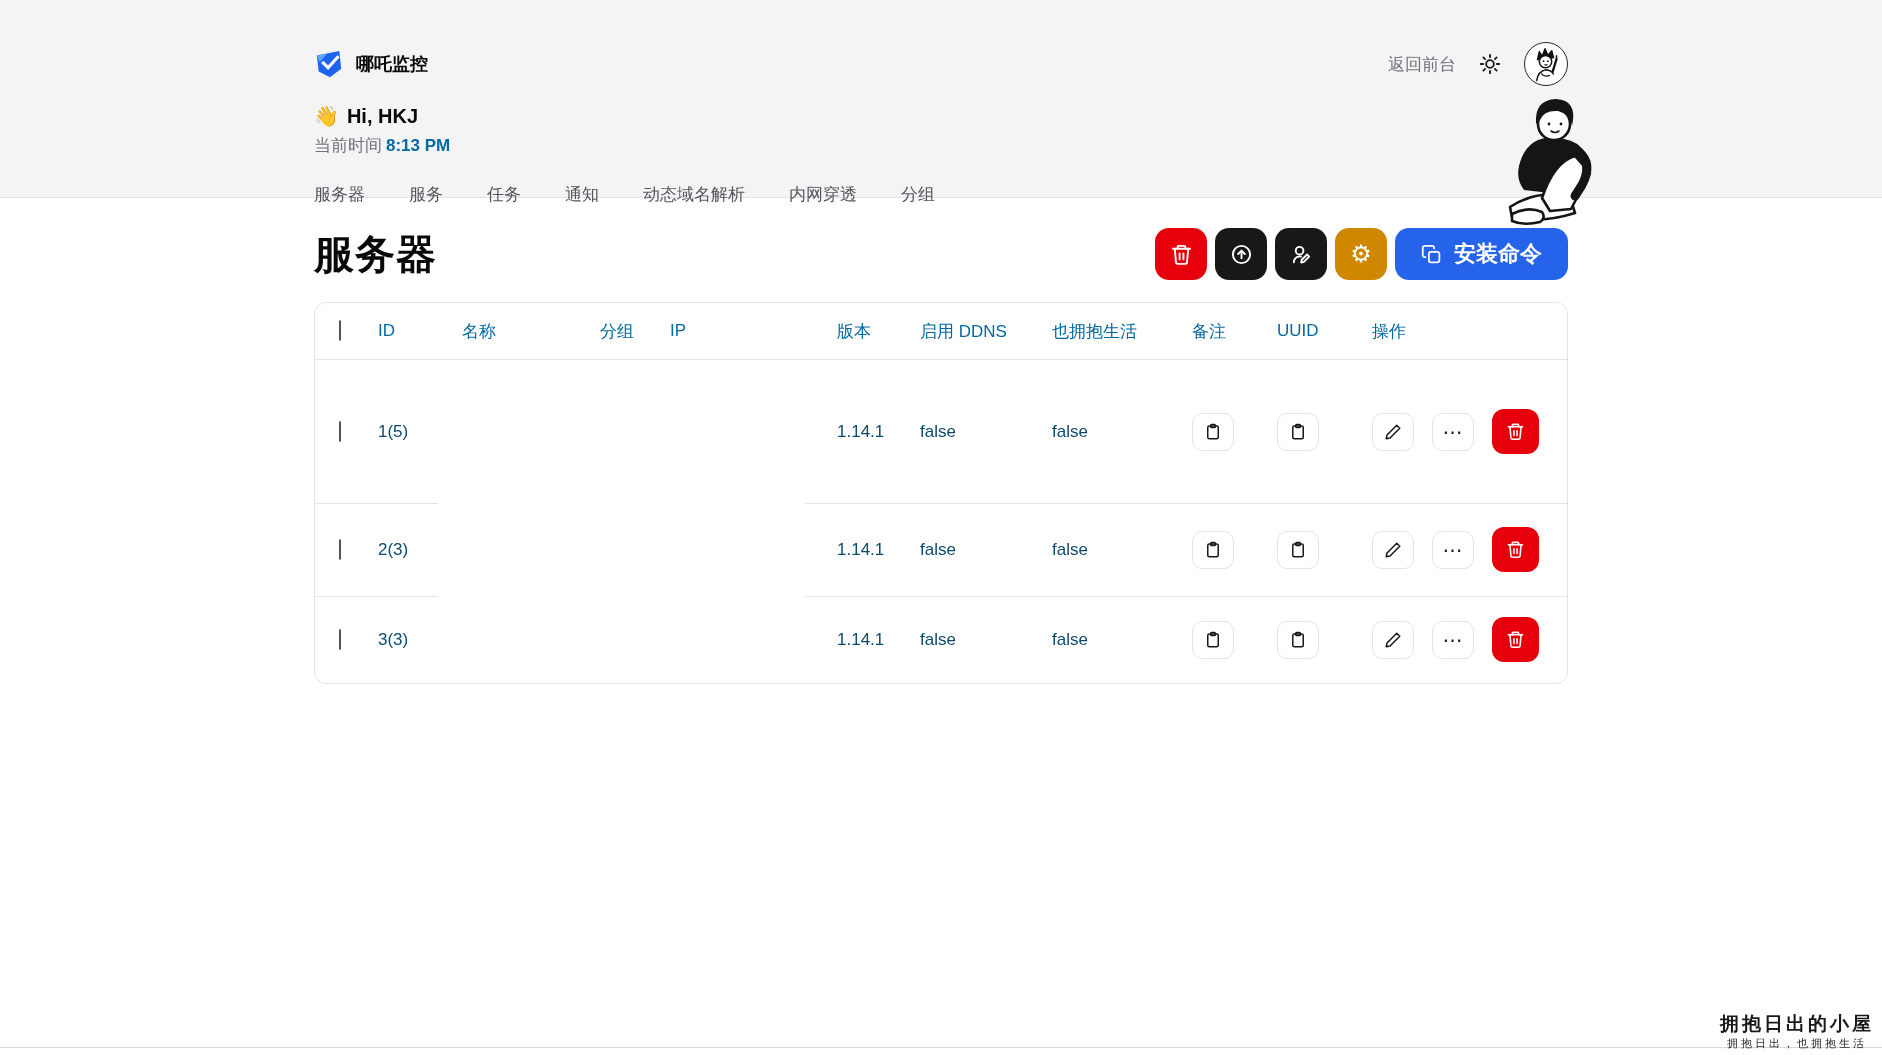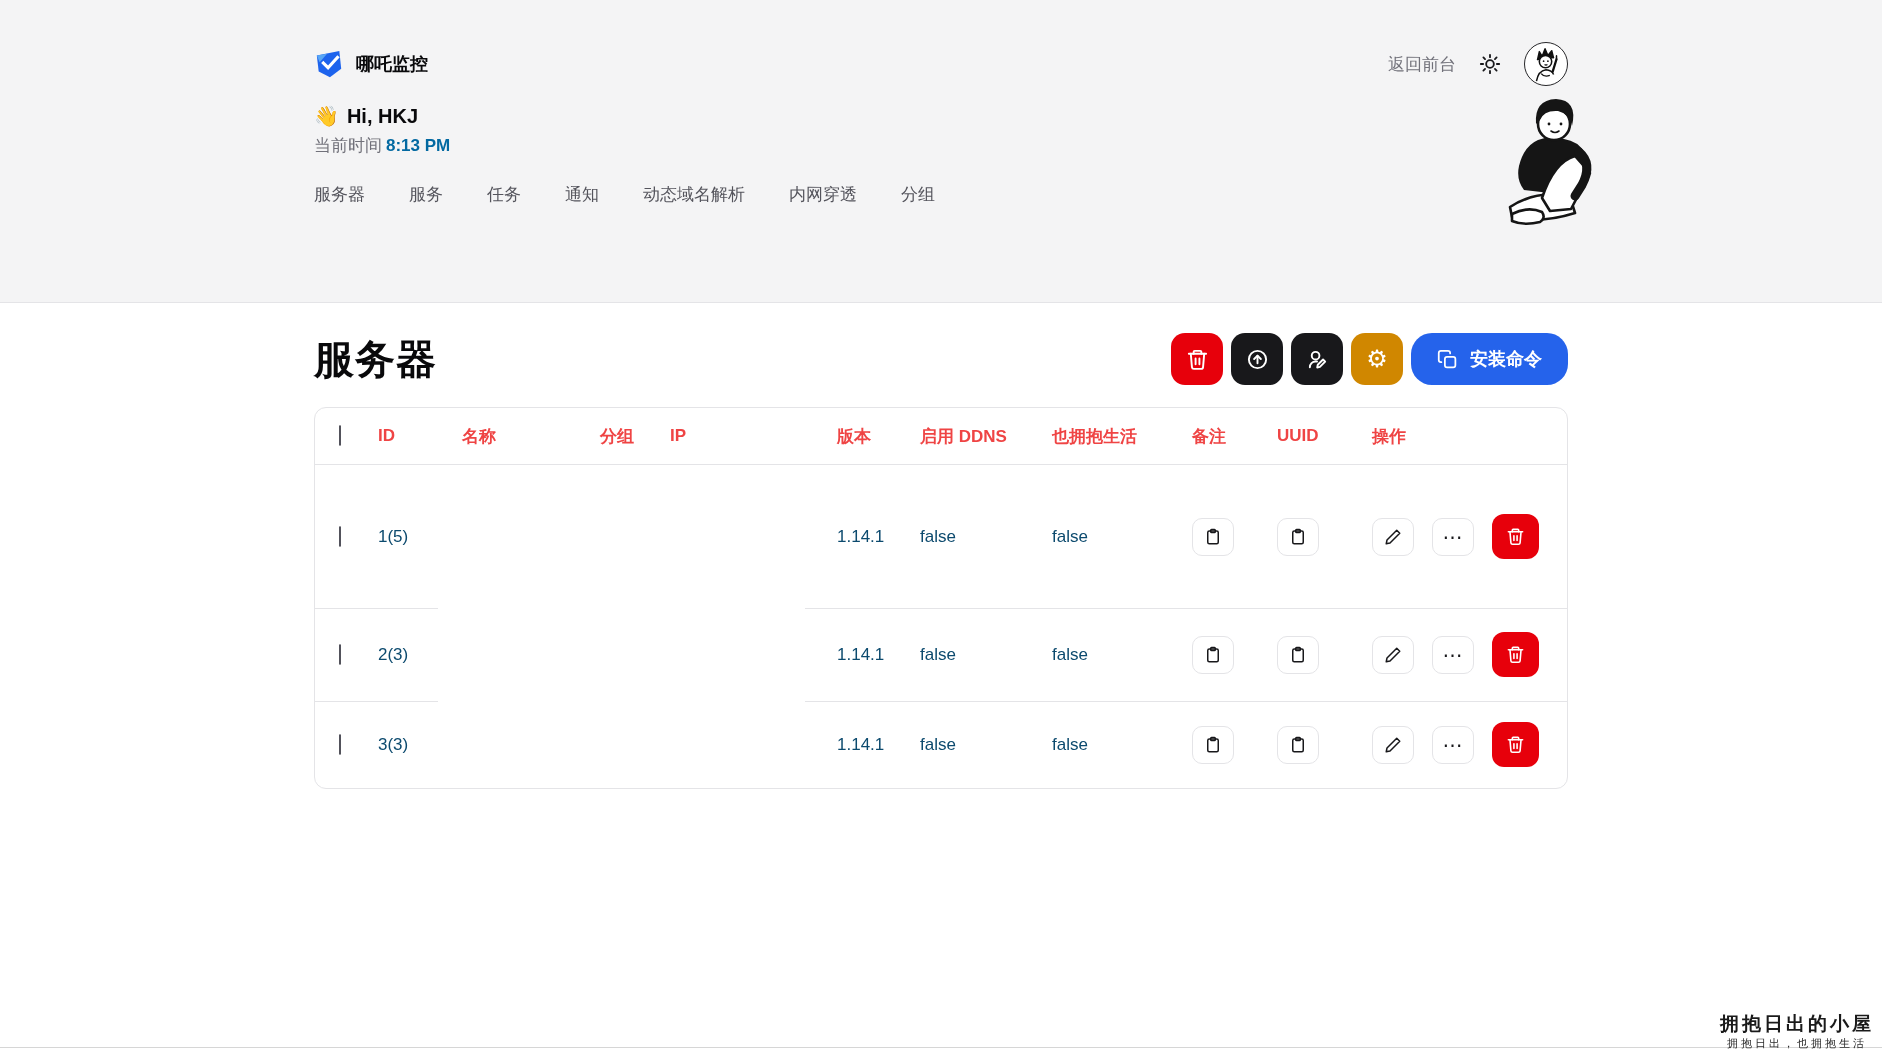--- a/index.html
+++ b/index.html
@@ -7,21 +7,21 @@
   body {
     font-family: "Liberation Sans", sans-serif;
     background:#ffffff;
     color:#09090b;
   }
   #app { position:relative; width:1882px; height:1055px; overflow:hidden; background:#fff; }
 
   
   .header-area {
     position:relative;
-    width:100%; height:303px;
+    width:100%; height:198px;
     background:#f4f4f5;
     border-bottom:1px solid #e4e4e7;
   }
   .container { width:1254px; margin:0 auto; }
 
   .top-row {
     display:flex; justify-content:space-between; align-items:center;
     padding-top:40px; height:88px;
   }
   .brand { display:flex; align-items:center; gap:12px; }
@@ -61,44 +61,44 @@
   .icon-btn {
     width:52px; height:52px; border-radius:14px; border:none;
     display:flex; align-items:center; justify-content:center;
     cursor:pointer; color:#fff; padding:0;
   }
   .icon-btn svg { width:23px; height:23px; }
   .btn-red   { background:#e7000b; }
   .btn-black { background:#18181b; }
   .btn-gold  { background:#d08700; font-size:24px; line-height:1; }
   .btn-primary {
-    height:52px; border-radius:21px; border:none; background:#2563eb;
+    height:52px; border-radius:14px; border:none; background:#2563eb;
     color:#fff; display:flex; align-items:center; gap:12px;
-    padding:0 26px; font-size:18px; font-weight:bold; cursor:pointer;
+    padding:0 26px; font-size:22px; font-weight:bold; cursor:pointer;
     font-family:"Liberation Sans", sans-serif;
   }
   .btn-primary svg { width:21px; height:21px; }
 
   
   .table {
     margin-top:22px;
     border:1px solid #e4e4e7;
     border-radius:12px;
     overflow:hidden;
     background:#fff;
   }
   .tr {
     display:grid;
     grid-template-columns:53px 84px 138px 70px 167px 83px 132px 140px 85px 95px auto;
     align-items:center;
     position:relative;
   }
   .th-row { height:57px; border-bottom:1px solid #e4e4e7; }
   .cell { padding-left:10px; font-size:17px; color:#0c4a6e; }
-  .th-row .cell { color:#ef4444; font-weight:bold; }
+  .th-row .cell { color:#0369a1; font-weight:normal; }
   .cell-check { padding-left:24px; }
   .checkbox {
     width:24px; height:24px; border:1.5px solid #52525b; border-radius:8px;
     background:transparent; cursor:pointer;
   }
   .row-1 { height:143px; }
   .row-2 { height:93px; }
   .row-3 { height:87px; }
   .data-row .sep-left, .data-row .sep-right {
     content:""; position:absolute; bottom:-1px; height:0;

